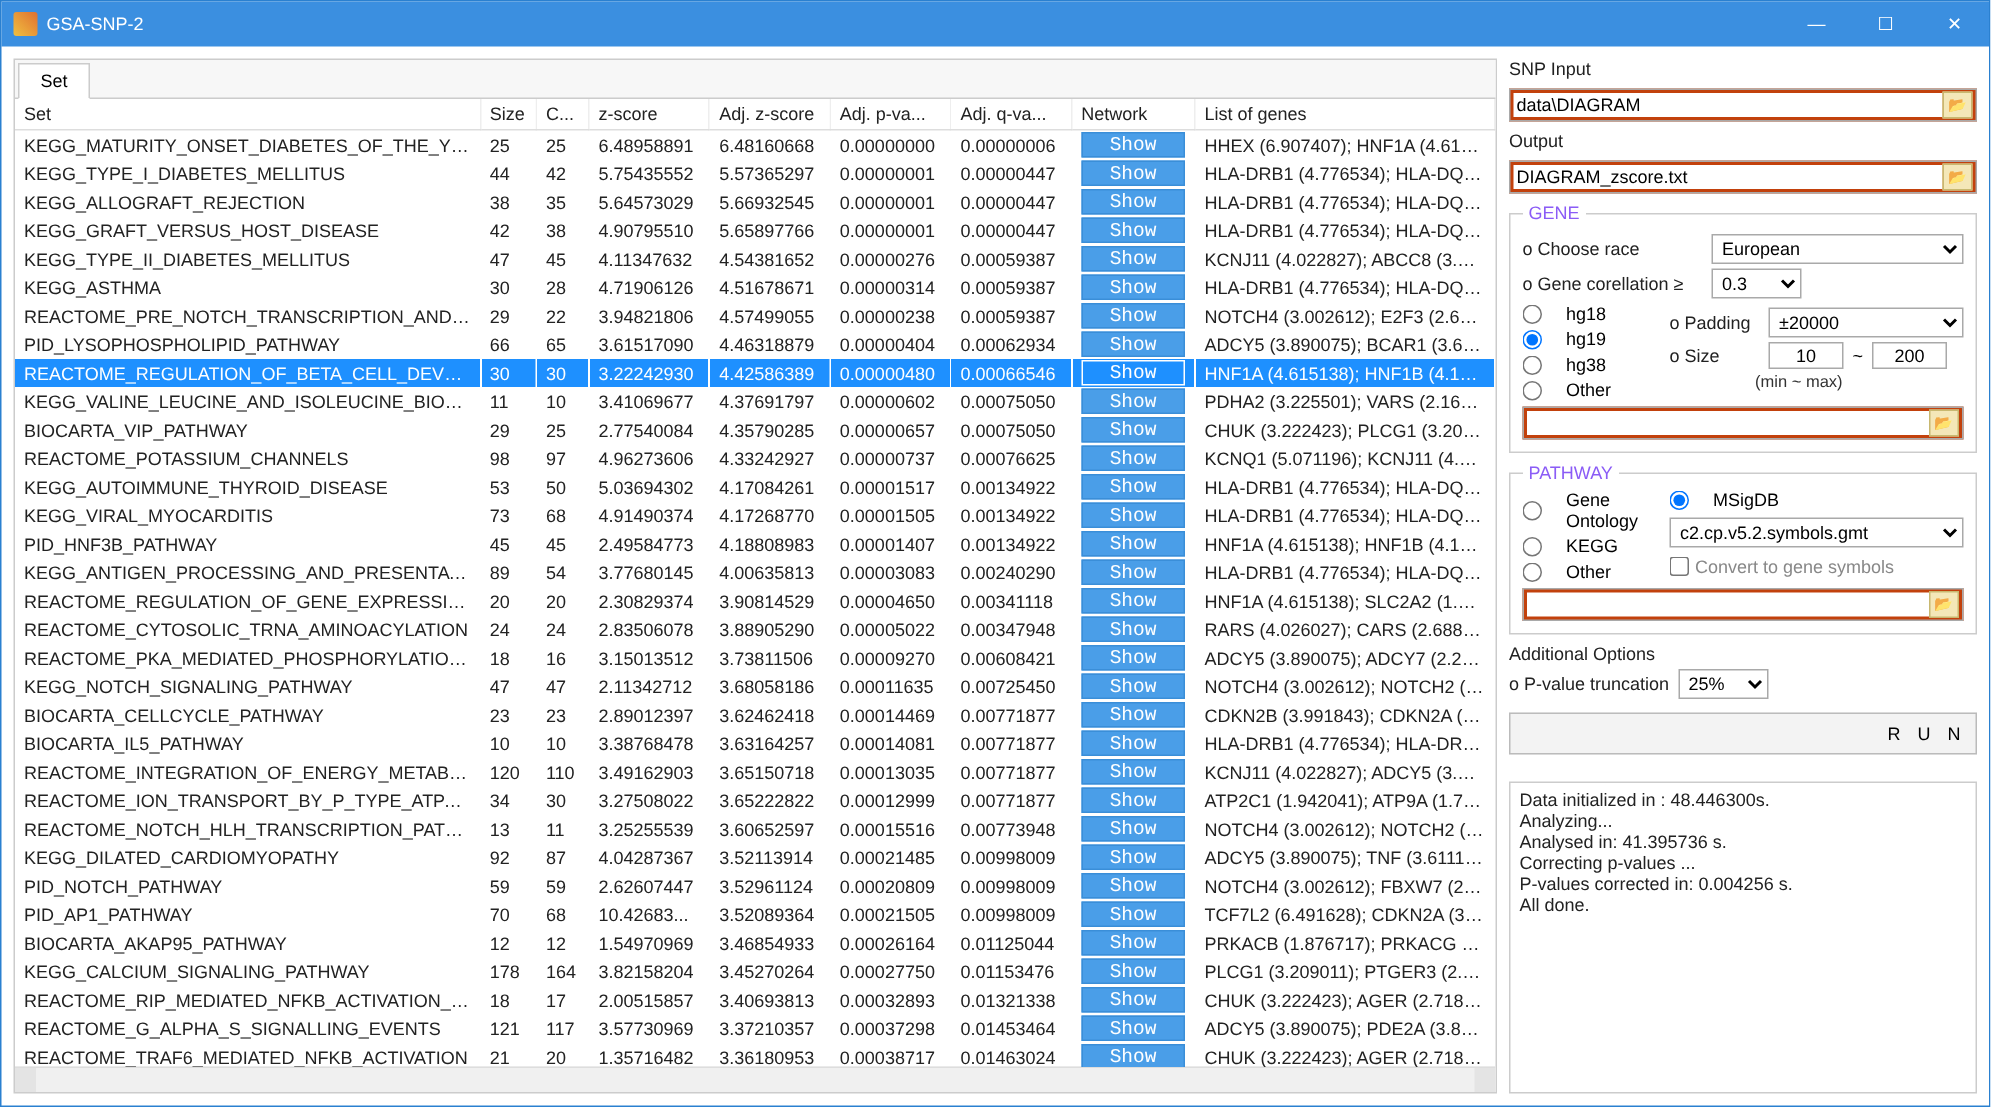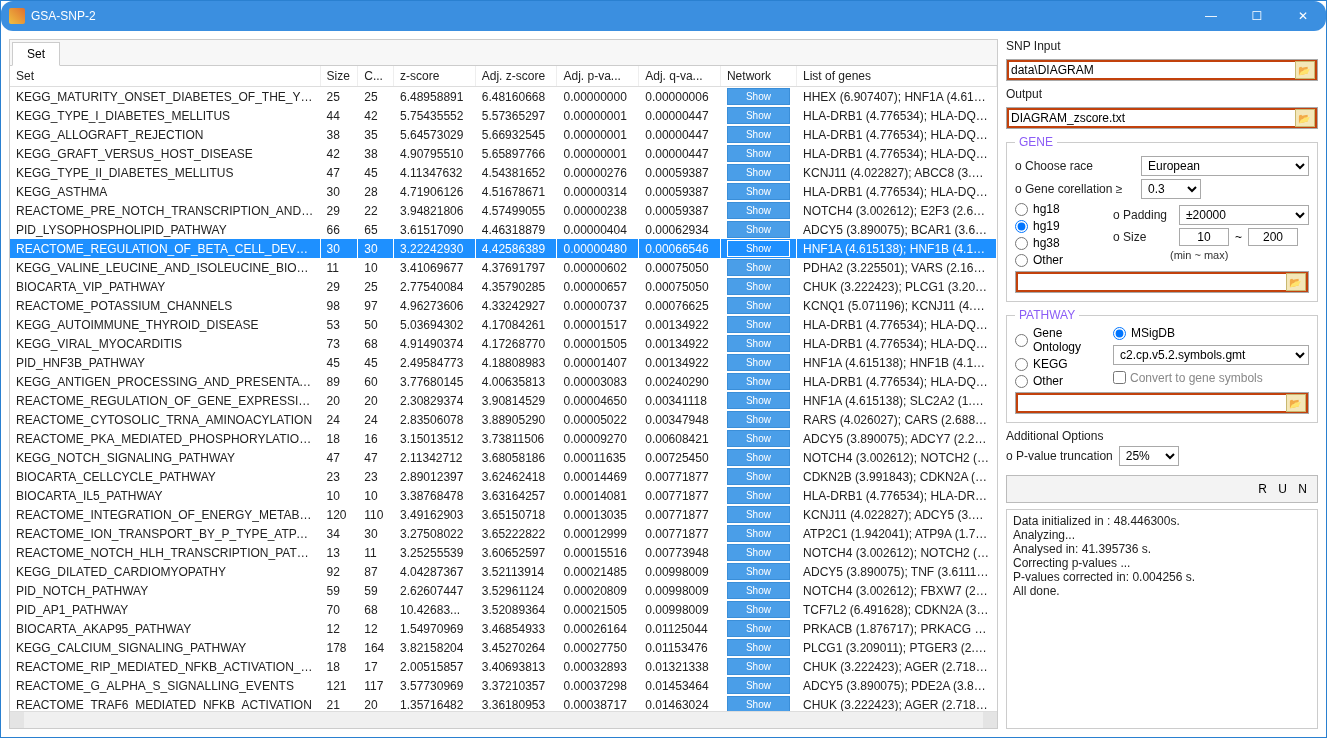--- a/index.html
+++ b/index.html
@@ -1,33 +1,33 @@
 <!DOCTYPE html>
 <html><head>
 <meta charset="utf-8">
 <style>
   * { box-sizing: border-box; font-family: "Segoe UI", Tahoma, sans-serif; font-size: 12px; }
   html,body { margin:0; padding:0; background:#fff; }
   .window { width:1327px; height:738px; border:1px solid #2a80d0; background:#fff; display:flex; flex-direction:column; }
-  .titlebar { height:30px; background:#3b8fe0; color:#fff; display:flex; align-items:center; padding:0 0 0 8px;border-radius:12px; }
+  .titlebar { height:30px; background:#3b8fe0; color:#fff; display:flex; align-items:center; padding:0 0 0 8px; }
   .titlebar .icon { width:16px; height:16px; background:linear-gradient(45deg,#f0c040,#e07030); margin-right:6px; border-radius:2px; }
   .titlebar .title { flex:1; }
   .titlebar .btns { display:flex; }
   .titlebar .btn { width:46px; height:30px; display:flex; align-items:center; justify-content:center; color:#fff; }
   .body { flex:1; display:flex; padding:8px; gap:8px; overflow:hidden;border-radius:18px; }
   .left { flex:1; display:flex; flex-direction:column; border:1px solid #ccc; }
   .tabhdr { display:flex; border-bottom:1px solid #ccc; background:#f7f7f7; }
   .tabhdr .tab { padding:4px 14px; background:#fff; border:1px solid #ccc; border-bottom:1px solid #fff; margin-bottom:-1px; margin-left:2px; margin-top:2px; }
   .grid { flex:1; overflow:auto; }
   table { border-collapse:collapse; width:100%; }
   th { text-align:left; font-weight:400; background:#fff; border-bottom:1px solid #ddd; border-right:1px solid #eee; padding:3px 6px; position:sticky; top:0; color:#222; }
   td { padding:1px 6px; white-space:nowrap; overflow:hidden; text-overflow:ellipsis; border-right:1px solid transparent; color:#222; height:17px; }
   tr.sel td { background:#1e90ff; color:#fff; }
   tr.sel td .showbtn { background:#1e90ff; color:#fff; border-color:#fff; }
-  .showbtn { background:#4a9ee8; color:#fff; padding:0 18px; border:1px solid #3a8ed8; display:inline-block; font-size:10px; line-height:15px; }
+  .showbtn { background:#4a9ee8; color:#fff; padding:0 18px; border:1px solid #3a8ed8; display:inline-block; font-size:13px; line-height:15px;font-family:Liberation Mono, monospace; }
   .col-set { max-width:310px; }
   .col-genes { max-width:200px; }
   .hscroll { height:17px; background:#f0f0f0; border-top:1px solid #ddd; position:relative; }
   .hscroll::before { content:''; position:absolute; left:0; width:14px; height:100%; background:#e4e4e4; }
   .hscroll::after { content:''; position:absolute; right:0; width:14px; height:100%; background:#e4e4e4; }
   .right { width:312px; display:flex; flex-direction:column; gap:6px; }
   .section-label { color:#222; }
   .inputrow { display:flex; align-items:center; border:1px solid #a9a9a9; padding:1px 2px; background:#c2410c; }
   .inputrow input { flex:1; border:none; outline:none; padding:1px 2px; }
   .inputrow .fbtn { width:20px; height:18px; background:#f4e7b8; border:1px solid #c8b870; display:flex; align-items:center; justify-content:center; font-size:10px; color:#a07020; }
@@ -35,25 +35,25 @@
   legend { padding:0 4px; color:#8b5cf6; }
   .frow { display:flex; align-items:center; gap:6px; margin:3px 0; }
   .frow label { color:#222; }
   select { border:1px solid #a9a9a9; background:#fff; padding:1px 2px; min-width:60px; }
   input[type=text].small { width:50px; border:1px solid #a9a9a9; padding:1px 3px; text-align:center; }
   .radios { display:flex; flex-direction:column; gap:3px; }
   .twocol { display:flex; gap:8px; }
   .twocol .colA { width:90px; }
   .twocol .colB { flex:1; }
   .runbtn { width:100%; padding:6px; background:#f3f3f3; border:1px solid #bbb; letter-spacing:4px; text-align:right; }
-  .log { flex:1; border:1px solid #ccc; padding:4px 6px; overflow:auto; background:#fff; color:#222; position:relative; white-space:pre-line; }
+  .log { flex:1; border:1px solid #ccc; padding:4px 6px; overflow:auto; background:#fff; color:#222; position:relative; white-space:pre-line;margin-top:12px; }
   .chk { display:inline-flex; align-items:center; gap:4px; color:#888; }
   .chk input { margin:0; }
   .range-note { font-size:11px; color:#333; margin-left:4px; }
-  .radio { display:inline-flex; align-items:center; gap:5px; }
+  .radio { display:inline-flex; align-items:center; gap:16px; }
   .radio input { margin:0; }
 </style>
 </head>
 <body>
 
 <div class="window">
   <div class="titlebar">
     <div class="icon"></div>
     <div class="title">GSA-SNP-2</div>
     <div class="btns">
@@ -244,21 +244,21 @@
                 <td>2.49584773</td>
                 <td>4.18808983</td>
                 <td>0.00001407</td>
                 <td>0.00134922</td>
                 <td><span class="showbtn">Show</span></td>
                 <td class="col-genes">HNF1A (4.615138); HNF1B (4.193453);</td>
               </tr>
               <tr class="row">
                 <td class="col-set">KEGG_ANTIGEN_PROCESSING_AND_PRESENTATION</td>
                 <td>89</td>
-                <td>60</td>
+                <td>54</td>
                 <td>3.77680145</td>
                 <td>4.00635813</td>
                 <td>0.00003083</td>
                 <td>0.00240290</td>
                 <td><span class="showbtn">Show</span></td>
                 <td class="col-genes">HLA-DRB1 (4.776534); HLA-DQA1 (4.69</td>
               </tr>
               <tr class="row">
                 <td class="col-set">REACTOME_REGULATION_OF_GENE_EXPRESSION_IN_BETA...</td>
                 <td>20</td>

